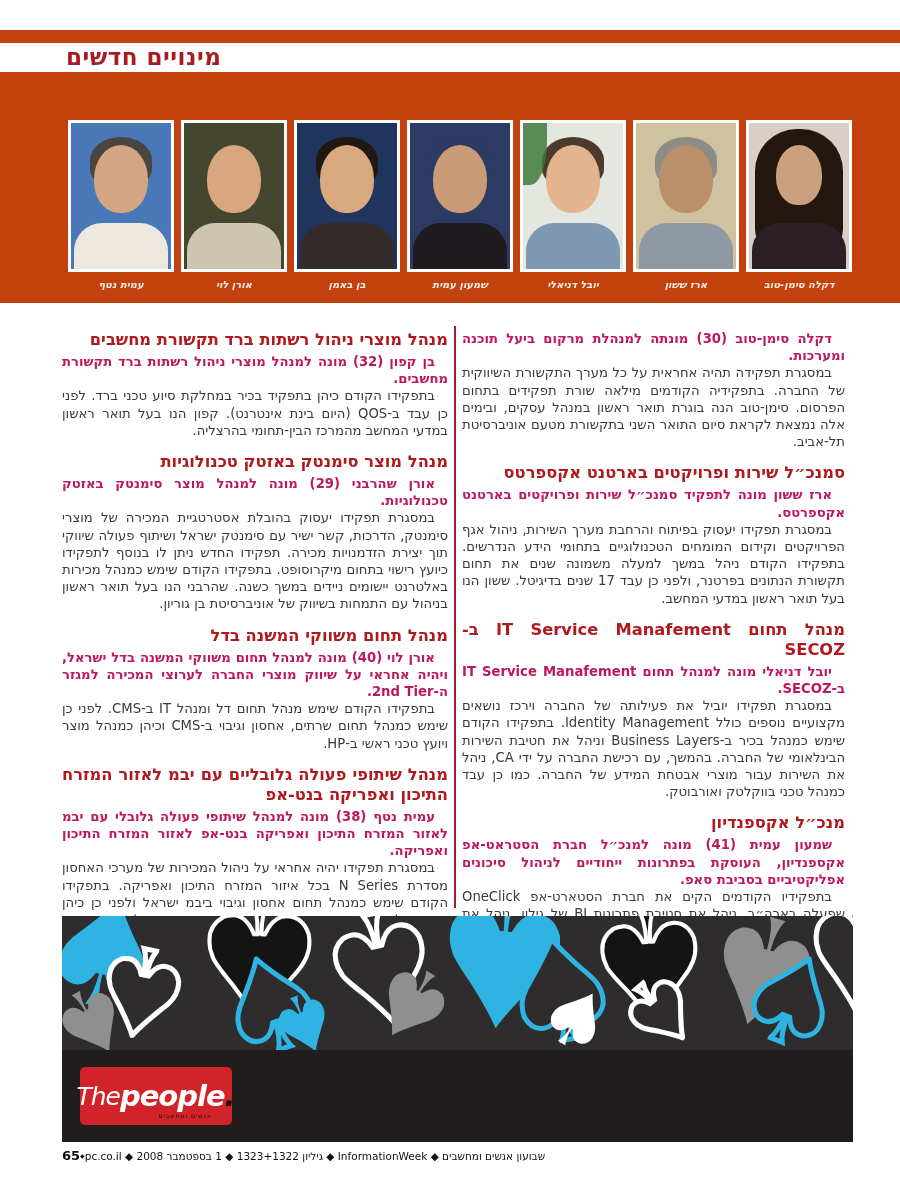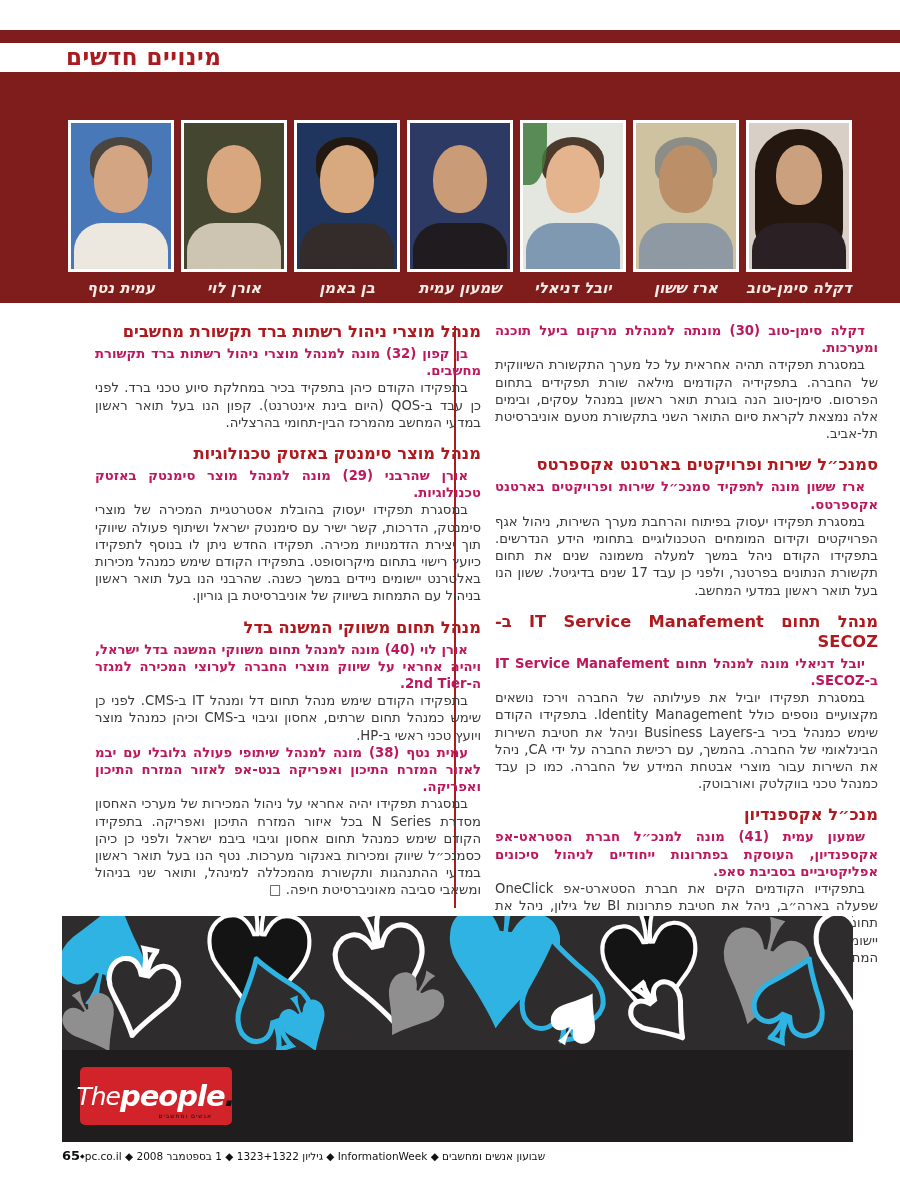--- a/index.html
+++ b/index.html
@@ -1,45 +1,45 @@
 <!DOCTYPE html>
 <html dir="ltr" lang="he"><head>
 <meta charset="utf-8">
 <style>
   html,body{margin:0;padding:0;width:900px;height:1202px;background:#ffffff;overflow:hidden;
     font-family:"DejaVu Sans",sans-serif;}
   *{box-sizing:border-box;}
 
   
-  .red-header{position:absolute;left:0;top:30px;width:900px;height:273px;background:#7f1d1d;}
+  .red-header{position:absolute;left:0;top:30px;width:900px;height:273px;background:#c2410c;}
   .white-band{position:absolute;left:0;top:13px;width:900px;height:29px;background:#ffffff;}
   .page-title{position:absolute;left:66px;top:0;height:29px;line-height:29px;
     color:#a81c20;font-size:23px;font-weight:800;letter-spacing:0.5px;}
 
   .photos{position:absolute;left:68px;top:90px;display:flex;gap:7px;}
   .photo-card{width:106px;}
   .photo{position:relative;width:106px;height:152px;border:3px solid #fff;overflow:hidden;}
   .photo .hair{position:absolute;left:50%;top:14px;width:62px;height:46px;margin-left:-31px;border-radius:50% 50% 14px 14px;}
   .photo .head{position:absolute;left:50%;top:22px;width:54px;height:68px;margin-left:-27px;border-radius:50% 50% 46% 46%;}
   .photo .shoulders{position:absolute;left:50%;bottom:-8px;width:94px;height:54px;margin-left:-47px;border-radius:28px 28px 0 0;}
-  .caption{margin-top:7px;text-align:center;color:#f5ece6;font-size:15px;font-weight:bold;font-style:italic;}
+  .caption{margin-top:7px;text-align:center;color:#f5ece6;font-size:10px;font-weight:bold;font-style:italic;}
 
   .p1{background:#4878b8;} .p1 .hair{background:#4a453f;} .p1 .head{background:#d3a583;} .p1 .shoulders{background:#ece8df;}
   .p2{background:#45462f;} .p2 .hair{background:#45462f;} .p2 .head{background:#d9a77f;} .p2 .shoulders{background:#cdc5b2;}
   .p3{background:#20355e;} .p3 .hair{background:#221812;} .p3 .head{background:#d8a87f;} .p3 .shoulders{background:#332c2a;}
   .p4{background:#2c3a64;} .p4 .hair{background:#2c3a64;} .p4 .head{background:#c99b76;} .p4 .shoulders{background:#1f1b1f;}
   .p5{background:#e4e7e0;} .p5 .hair{background:#4c3b2c;} .p5 .head{background:#e3b48d;} .p5 .shoulders{background:#8099b3;}
   .p5::after{content:"";position:absolute;left:0;top:0;width:24px;height:62px;background:#3f7a3c;border-radius:0 0 70% 0;opacity:.85;}
   .p6{background:#cfc2a0;} .p6 .hair{background:#8d8d87;} .p6 .head{background:#bb9069;} .p6 .shoulders{background:#8e99a4;}
   .p7{background:#d8cfc6;} .p7 .hair{width:88px;height:126px;margin-left:-44px;top:6px;border-radius:42px 42px 26px 26px;background:#241710;}
   .p7 .head{width:46px;height:60px;margin-left:-23px;background:#caa07f;} .p7 .shoulders{background:#2b2024;}
 
   
-  .col{position:absolute;top:322px;direction:rtl;text-align:justify;color:#3a3a3a;
-    font-size:13.2px;line-height:17.2px;margin-left:33px;}
+  .col{position:absolute;top:330px;direction:rtl;text-align:justify;color:#3a3a3a;
+    font-size:13.2px;line-height:17.2px;}
   .col-right{left:462px;width:383px;}
   .col-left{left:62px;width:386px;}
   .divider{position:absolute;left:454px;top:326px;width:2px;height:582px;background:#a81c20;}
   .headline{margin:13px 0 3px 0;color:#b0191e;font-size:16.3px;line-height:20px;font-weight:bold;}
   .article:first-child .headline{margin-top:0;}
   .lead{margin:0;font-weight:bold;color:#be185d;text-indent:13px;}
   .bodytext{margin:0;text-indent:13px;}
 
   
   .ad{position:absolute;left:62px;top:916px;width:791px;height:226px;background:#2e2c2d;overflow:hidden;}
@@ -187,20 +187,21 @@
     <h3 class="headline">מנהל מוצר סימנטק באזטק טכנולוגיות</h3>
     <p class="lead">אורן שהרבני (29) מונה למנהל מוצר סימנטק באזטק טכנולוגיות.</p>
     <p class="bodytext">במסגרת תפקידו יעסוק בהובלת אסטרטגיית המכירה של מוצרי סימנטק, הדרכות, קשר ישיר עם סימנטק ישראל ושיתוף פעולה שיווקי תוך יצירת הזדמנויות מכירה. תפקידו החדש ניתן לו בנוסף לתפקידו כיועץ רישוי בתחום מיקרוסופט. בתפקידו הקודם שימש כמנהל מכירות באלטרנט יישומים ניידים במשך כשנה. שהרבני הנו בעל תואר ראשון בניהול עם התמחות בשיווק של אוניברסיטת בן גוריון.</p>
   </section>
   <section class="article">
     <h3 class="headline">מנהל תחום משווקי המשנה בדל</h3>
     <p class="lead">אורן לוי (40) מונה למנהל תחום משווקי המשנה בדל ישראל, ויהיה אחראי על שיווק מוצרי החברה לערוצי המכירה למגזר ה-2nd Tier.</p>
     <p class="bodytext">בתפקידו הקודם שימש מנהל תחום דל ומנהל IT ב-CMS. לפני כן שימש כמנהל תחום שרתים, אחסון וגיבוי ב-CMS וכיהן כמנהל מוצר ויועץ טכני ראשי ב-HP.</p>
   </section>
   <section class="article">
+    <h3 class="headline">מנהל שיתופי פעולה גלובליים עם יבמ לאזור המזרח התיכון ואפריקה בנט-אפ</h3>
     <p class="lead">עמית נטף (38) מונה למנהל שיתופי פעולה גלובלי עם יבמ לאזור המזרח התיכון ואפריקה בנט-אפ לאזור המזרח התיכון ואפריקה.</p>
     <p class="bodytext">במסגרת תפקידו יהיה אחראי על ניהול המכירות של מערכי האחסון מסדרת N Series בכל איזור המזרח התיכון ואפריקה. בתפקידו הקודם שימש כמנהל תחום אחסון וגיבוי ביבמ ישראל ולפני כן כיהן כסמנכ״ל שיווק ומכירות באנקור מערכות. נטף הנו בעל תואר ראשון במדעי ההתנהגות ותקשורת מהמכללה למינהל, ותואר שני בניהול ומשאבי סביבה מאוניברסיטת חיפה. □</p>
   </section>
 </div>
 
 <div class="ad">
   <div class="ad-pattern">
     <span class="sp s1 fill-c">♠</span>
     <span class="sp s2 outline-w">♠</span>
     <span class="sp s3 fill-g">♠</span>

